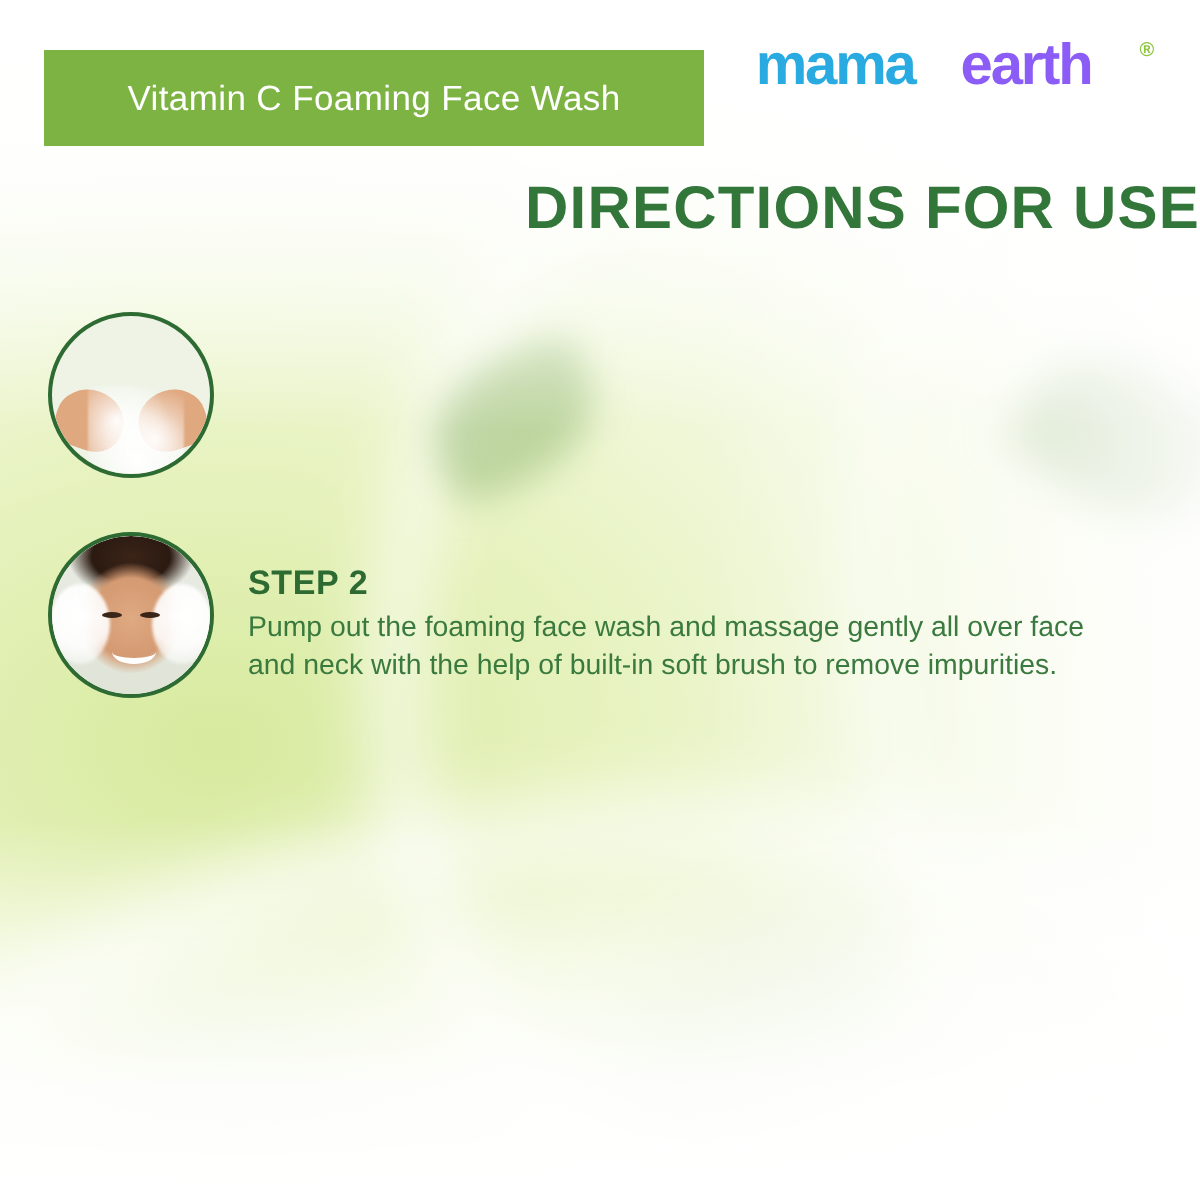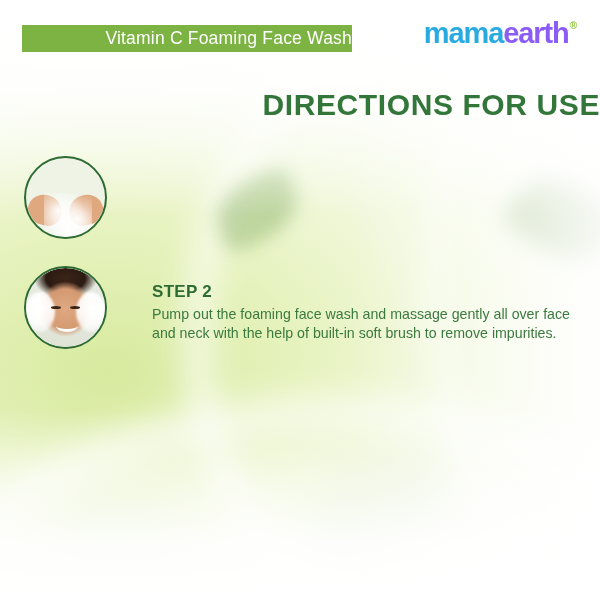--- a/index.html
+++ b/index.html
@@ -111,44 +111,45 @@
     transform: rotate(22deg);
     filter: blur(20px);
   }
 
   
   .title-banner {
     position: absolute;
     left: 22px;
     top: 25px;
     width: 330px;
-    height: 27px;
+    height: 48px;
     background: #7cb342;
     display: flex;
     align-items: center;
-    justify-content: flex-end;
+    justify-content: center;
   }
   .title-banner span {
     color: #ffffff;
     font-size: 17.5px;
     font-weight: 400;
     letter-spacing: 0.2px;
     white-space: nowrap;
   }
 
   .brand-logo {
     position: absolute;
     right: 24px;
     top: 19px;
     display: flex;
     align-items: flex-start;
     font-size: 29px;
     font-weight: bold;
     letter-spacing: -1.1px;
     line-height: 1;
+    gap: 23px;
   }
   .brand-mama { color: #29abe2; }
   .brand-earth { color: #8b5cf6; }
   .brand-tm {
     color: #8cc63e;
     font-size: 10px;
     font-weight: bold;
     line-height: 1;
     margin-top: 2px;
     margin-left: 1px;
@@ -166,21 +167,21 @@
   }
 
   
   .step-row {
     position: absolute;
     left: 24px;
     display: flex;
     align-items: flex-start;
   }
   .step-1 { top: 156px; }
-  .step-2 { top: 266px; gap: 28px; }
+  .step-2 { top: 266px; }
   .step-3 { top: 386px; }
 
   .step-photo {
     position: relative;
     width: 83px;
     height: 83px;
     border-radius: 50%;
     border: 2.5px solid #2d6b33;
     overflow: hidden;
     background: #eef3e6;

